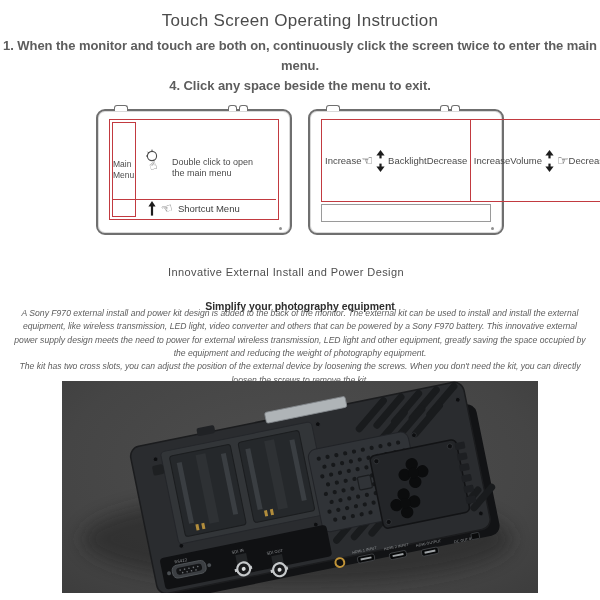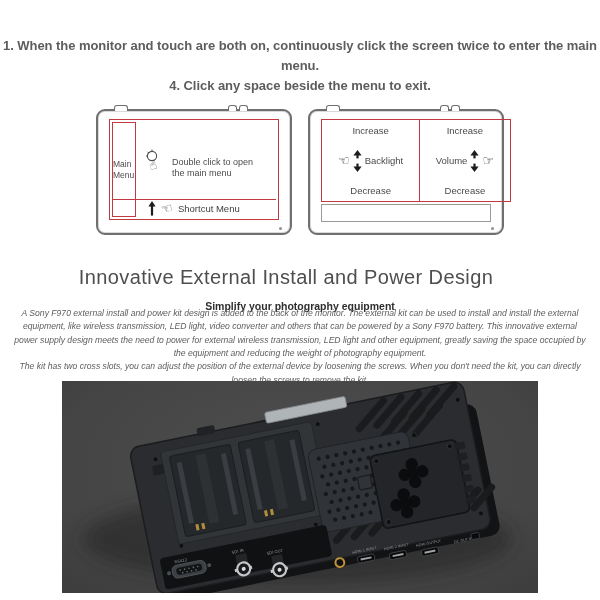--- a/index.html
+++ b/index.html
@@ -31,51 +31,52 @@
   .lm-col span{font-size:8.5px;line-height:1.2;text-align:left;color:#4c4c4c;}
   .lm-shortcut{position:absolute;left:2px;right:2px;bottom:2px;height:17px;border-top:1.2px solid var(--red);
                display:flex;align-items:center;justify-content:center;gap:5px;}
   .lm-center{position:absolute;left:26px;right:2px;top:2px;bottom:21px;
              display:flex;align-items:center;justify-content:center;gap:6px;}
   .dc-text{font-size:9px;line-height:1.25;color:#4c4c4c;width:96px;margin-top:16px;}
   .sc-label{font-size:9.5px;color:#404040;}
 
   
   .rm-halves{position:absolute;left:11px;right:11px;top:8px;bottom:31px;display:flex;}
-  .rm-half{flex:1;border:1.5px solid var(--red);display:flex;flex-direction:column;
-           align-items:center;justify-content:space-between;padding:5px 16px;}
+  .rm-half{flex:1;border:1.5px solid var(--red);display:flex;flex-direction:row;
+           align-items:center;justify-content:space-between;padding:5px 3px;}
   .rm-half.second{margin-left:-1.5px;}
   .rm-half .lbl{font-size:9.5px;color:#4a4a4a;}
   .rm-mid{display:flex;align-items:center;gap:3px;}
   .rm-strip{position:absolute;left:11px;right:11px;bottom:11px;height:16px;border:1px solid #9a9a9a;}
 
   .glyph{font-family:"DejaVu Sans",sans-serif;color:#4c4c4c;display:inline-block;}
   .hand-shortcut{font-size:13px;transform:rotate(-12deg);}
   .hand-left{font-size:13px;}
   .hand-right{font-size:13px;}
 
   
   .sec2-title{position:absolute;top:266px;left:0;width:572px;text-align:center;
-              font-size:20px;font-weight:300;color:#4e4e4e;letter-spacing:.4px;}
+              font-size:11px;font-weight:300;color:#4e4e4e;letter-spacing:.4px;}
   .sec2-sub{position:absolute;top:292px;left:0;width:600px;text-align:center;
             font-size:10.5px;font-weight:700;color:#2e2e2e;margin-top:8px;}
   .sec2-body{position:absolute;top:307px;left:14px;width:572px;text-align:center;
              font-size:8.6px;line-height:1.55;color:#5d5d5d;font-style:italic;}
   .sec2-body p{margin:0;}
 
   
   .photo{position:absolute;left:62px;top:381px;width:476px;height:212px;overflow:hidden;
          background:radial-gradient(ellipse at 50% 40%, #4e4e4e 0%, #454545 70%, #3d3d3d 100%);}
   .photo svg{display:block;}
 </style>
 </head>
 <body>
 
 <div id="canvas" style="--red:#c23a40;">
 
+  <div class="sec-title">Touch Screen Operating Instruction</div>
 
   <div class="instructions">
     <div>1. When the monitor and touch are both on, continuously click the screen twice to enter the main menu.</div>
     <div>4. Click any space beside the menu to exit.</div>
   </div>
 
   <div class="monitors">
 
     <div class="monitor">
       <div class="tab t1"></div>

